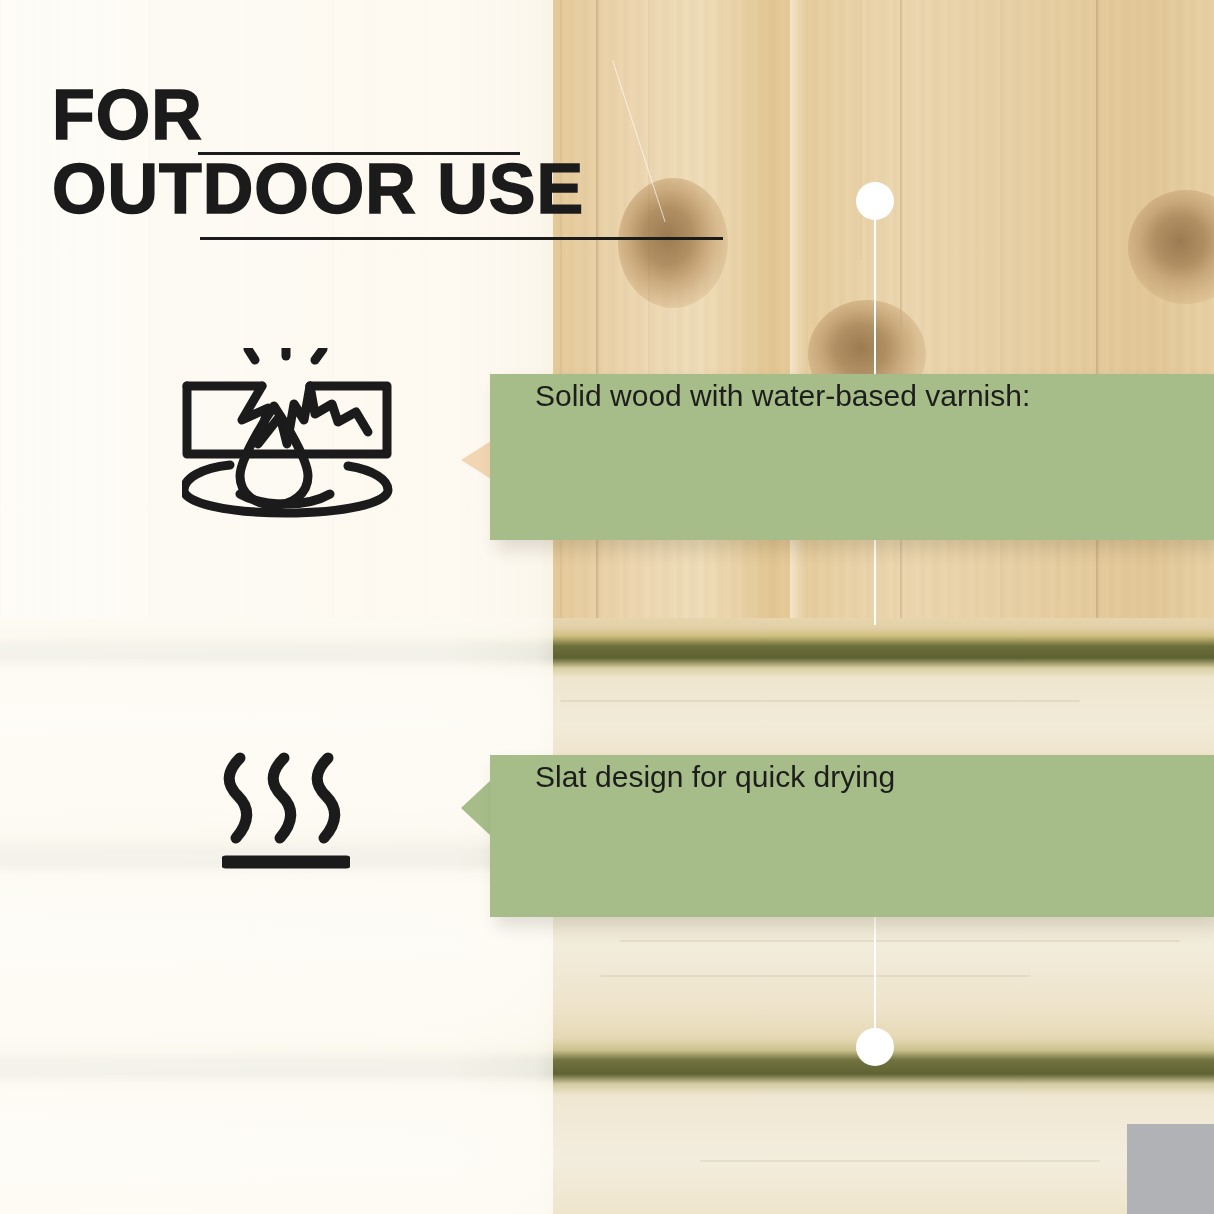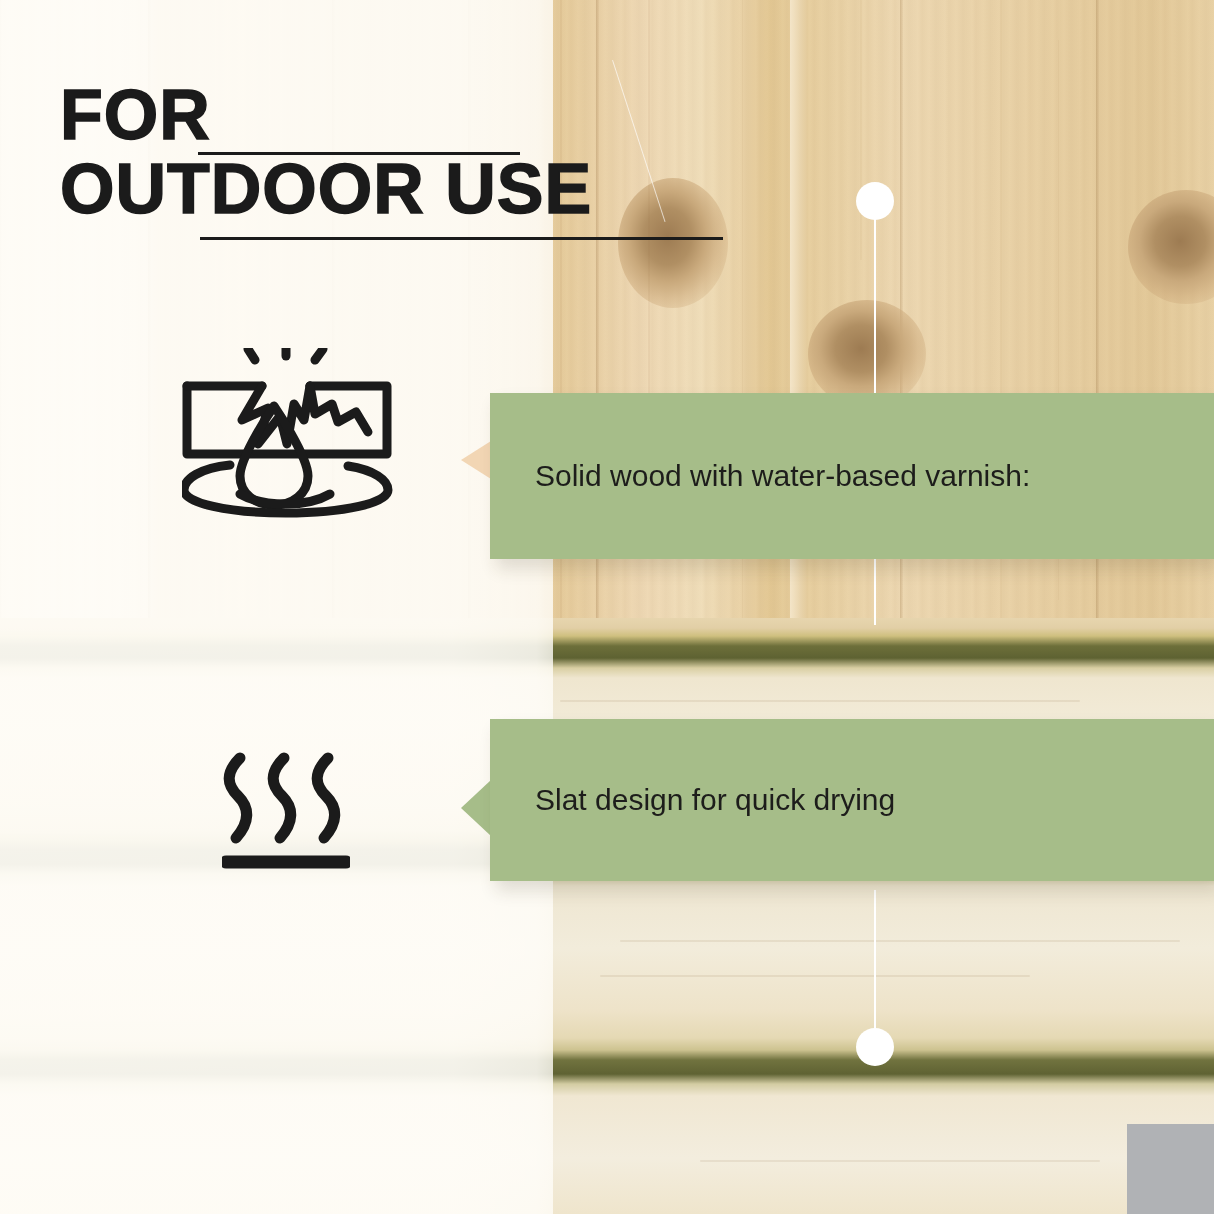--- a/index.html
+++ b/index.html
@@ -104,45 +104,45 @@
 
   
   .white-panel{position:absolute;left:0;top:0;width:553px;height:1214px;
     background:linear-gradient(90deg,
       rgba(255,253,248,.93) 0%,
       rgba(255,253,248,.92) 82%,
       rgba(255,253,248,.88) 97%,
       rgba(255,253,248,.80) 100%);}
 
   
-  .heading{position:absolute;left:60px;top:78px;width:700px;}
+  .heading{position:absolute;left:52px;top:78px;width:700px;}
   .h-line{
     font-family:"Liberation Sans", sans-serif;
     font-weight:bold;color:#1b1b1b;
     font-size:70px;line-height:74px;letter-spacing:1px;
     -webkit-text-stroke:1.5px #1b1b1b;
   }
   .rule{position:absolute;background:#1b1b1b;height:3px;}
   #rule1{left:198px;top:152px;width:322px;}
   #rule2{left:200px;top:237px;width:523px;}
 
   
-  .banner{position:absolute;display:flex;align-items:center;
-    box-shadow:6px 10px 16px rgba(60,50,30,.14);margin-top:19px;}
+  .banner{position:absolute;display:flex;align-items:flex-start;
+    box-shadow:6px 10px 16px rgba(60,50,30,.14);}
   .banner-text{color:#1d1d1b;font-family:"Liberation Sans", sans-serif;
     font-weight:400;}
   .pointer{position:absolute;width:0;height:0;}
 
   #banner1{left:490px;top:374px;width:724px;height:166px;background:#a6bd89;}
   #banner1 .banner-text{padding-left:45px;font-size:30px;line-height:44px;}
   #ptr1{left:461px;top:441px;
     border-top:19px solid transparent;border-bottom:19px solid transparent;
     border-right:30px solid #f2d6b4;}
 
-  #banner2{left:490px;top:700px;width:724px;height:162px;background:#a6bd89;}
+  #banner2{left:490px;top:755px;width:724px;height:162px;background:#a6bd89;}
   #banner2 .banner-text{padding-left:45px;font-size:30px;line-height:44px;}
   #ptr2{left:461px;top:780px;
     border-top:28px solid transparent;border-bottom:28px solid transparent;
     border-right:30px solid #a6bd89;}
 
   
   .pin{position:absolute;border-radius:50%;background:#ffffff;}
   .leader{position:absolute;background:#ffffff;width:2px;}
 
   

